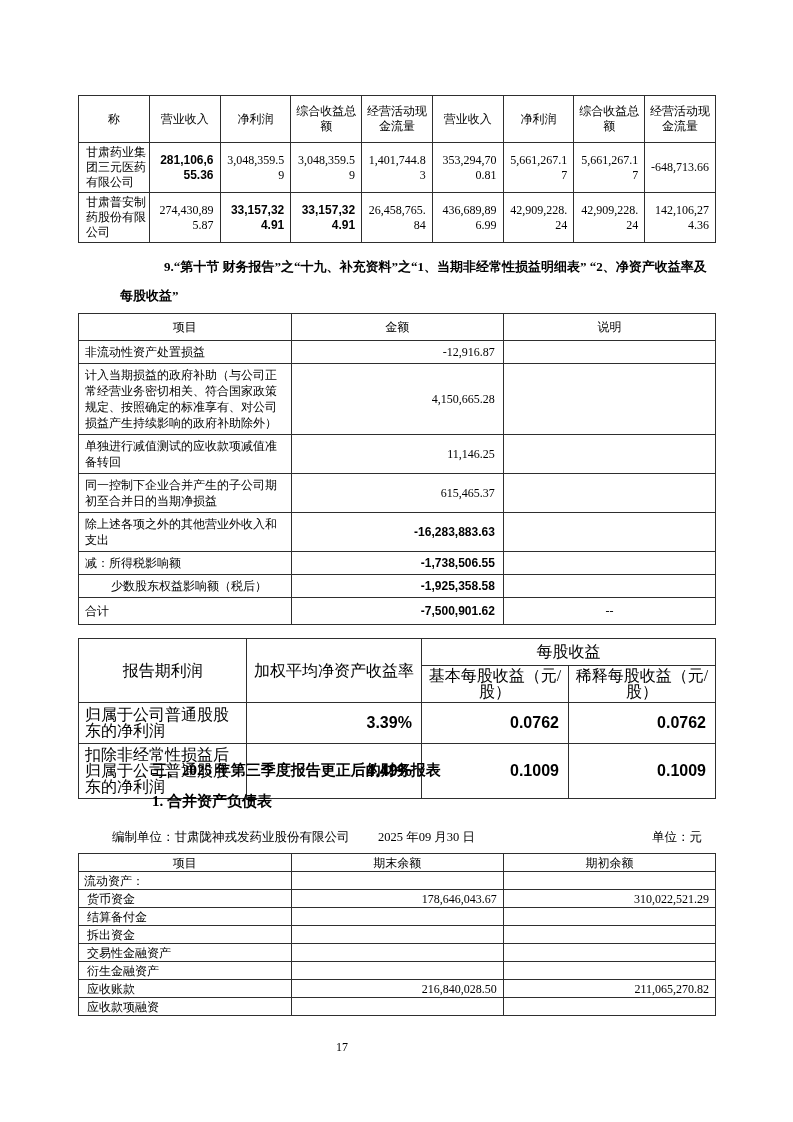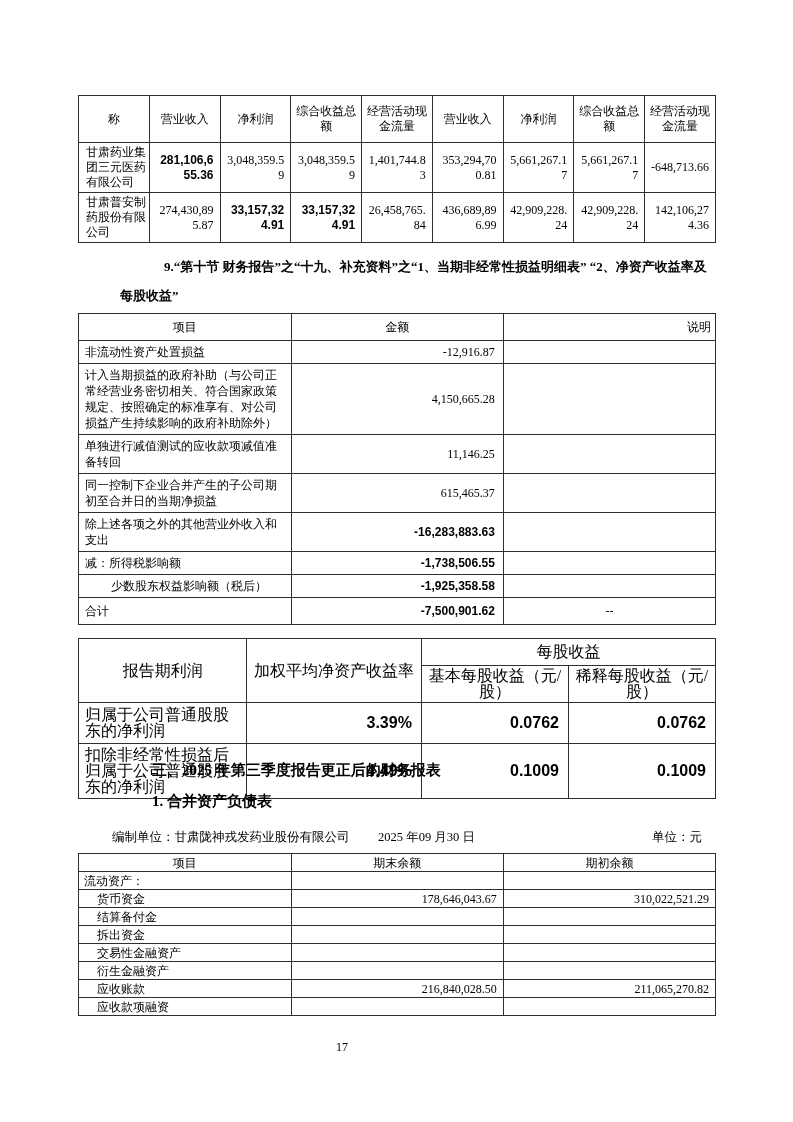--- a/index.html
+++ b/index.html
@@ -46,21 +46,21 @@
   
   .meta{position:absolute;top:829px;left:0;width:638px;font-size:12.5px;line-height:16px;}
   .meta .left{position:absolute;left:34px;top:0;white-space:nowrap;}
   .meta .mid{position:absolute;left:300px;top:0;white-space:nowrap;}
   .meta .right{position:absolute;right:14px;top:0;white-space:nowrap;}
 
   
   .t4 th,.t4 td{font-size:12px;line-height:14px;padding:1px 5px;}
   .t4 th{text-align:center;}
   .t4 .item{text-align:left;}
-  .t4 .item.ind{padding-left:18px;}
+  .t4 .item.ind{padding-left:8px;}
   .t4 .amt{text-align:right;padding-right:6px;margin-top:36px;}
 
   .pageno{position:absolute;top:1040px;left:0;width:684px;text-align:center;
           font-size:12px;}
 </style>
 </head>
 <body>
 
 <div class="content">
 
@@ -102,21 +102,21 @@
   </tbody>
     </table>
 
   <p class="h9">9.“第十节 财务报告”之“十九、补充资料”之“1、当期非经常性损益明细表” “2、净资产收益率及每股收益”</p>
 
   <table class="t2 abs" style="top:313px;">
     <tbody>
         <tr>
       <th style="width:33.4%;height:20px;">项目</th>
       <th style="width:33.3%;">金额</th>
-      <th style="width:33.3%;text-align:right;">说明</th>
+      <th style="width:33.3%;">说明</th>
     </tr>
     <tr>
       <td class="item">非流动性资产处置损益</td>
       <td class="amt">-12,916.87</td>
       <td class="note"></td>
     </tr>
     <tr>
       <td class="item">计入当期损益的政府补助（与公司正常经营业务密切相关、符合国家政策规定、按照确定的标准享有、对公司损益产生持续影响的政府补助除外）</td>
       <td class="amt">4,150,665.28</td>
       <td class="note"></td>

